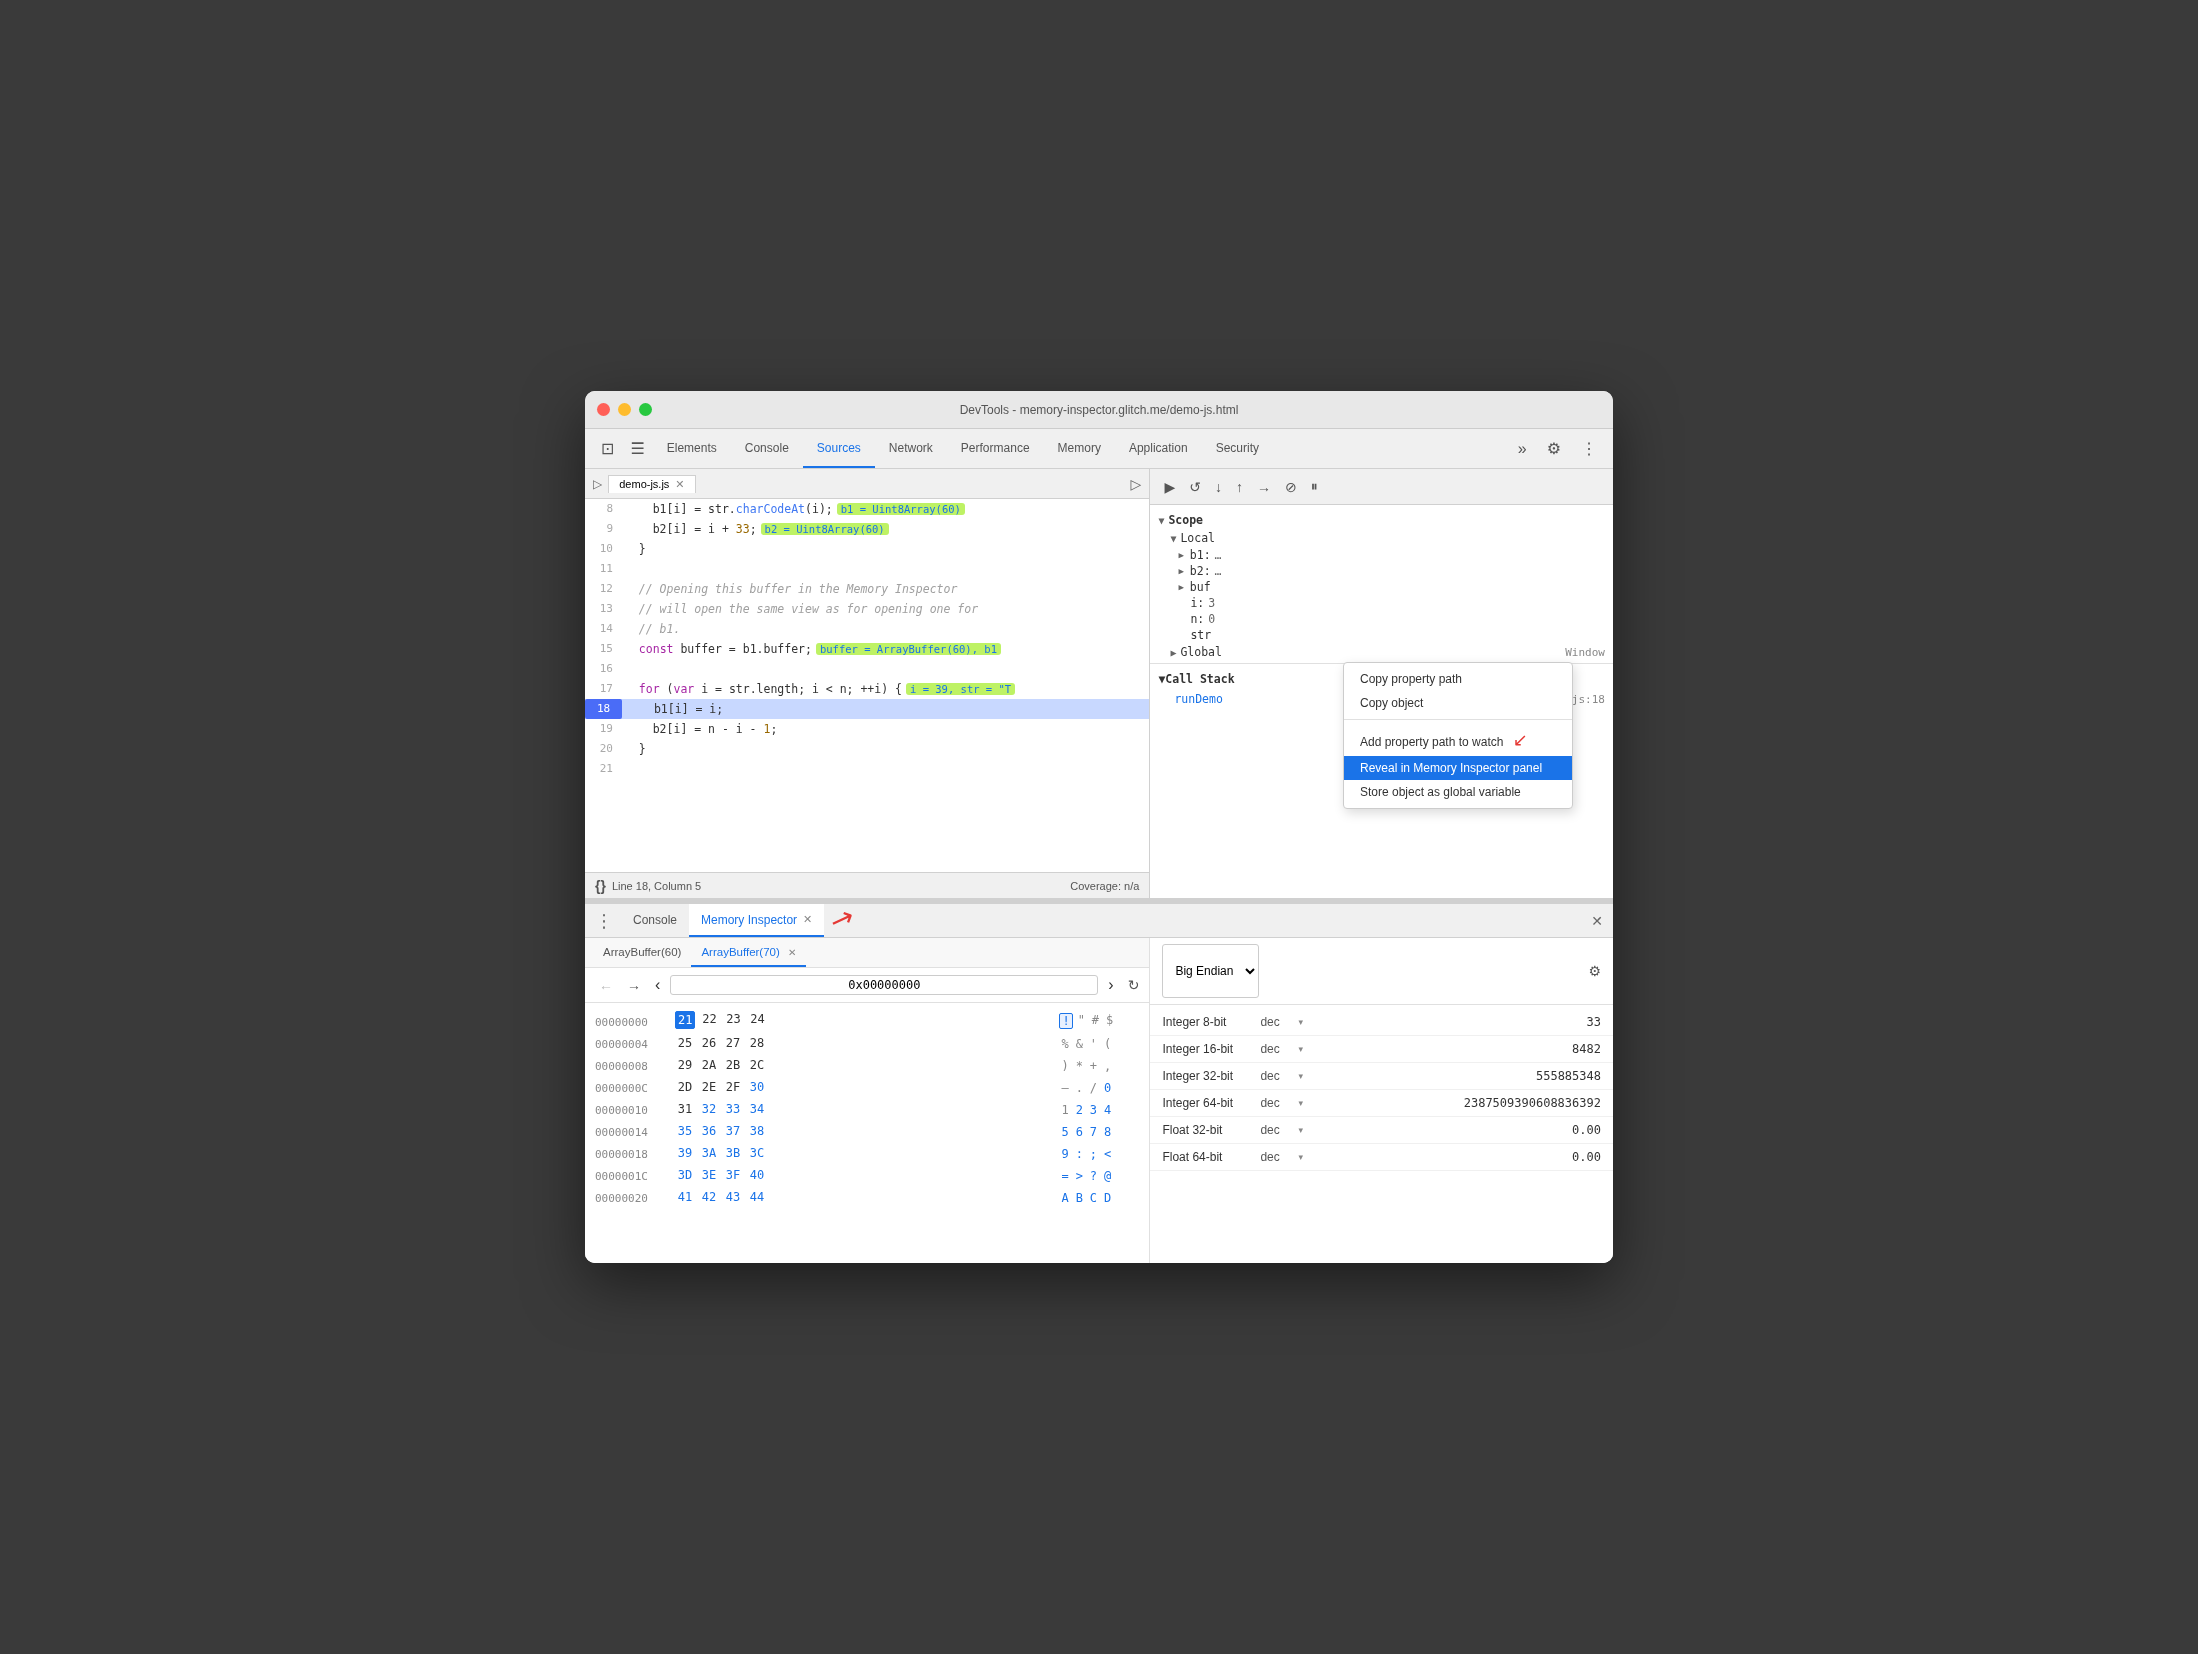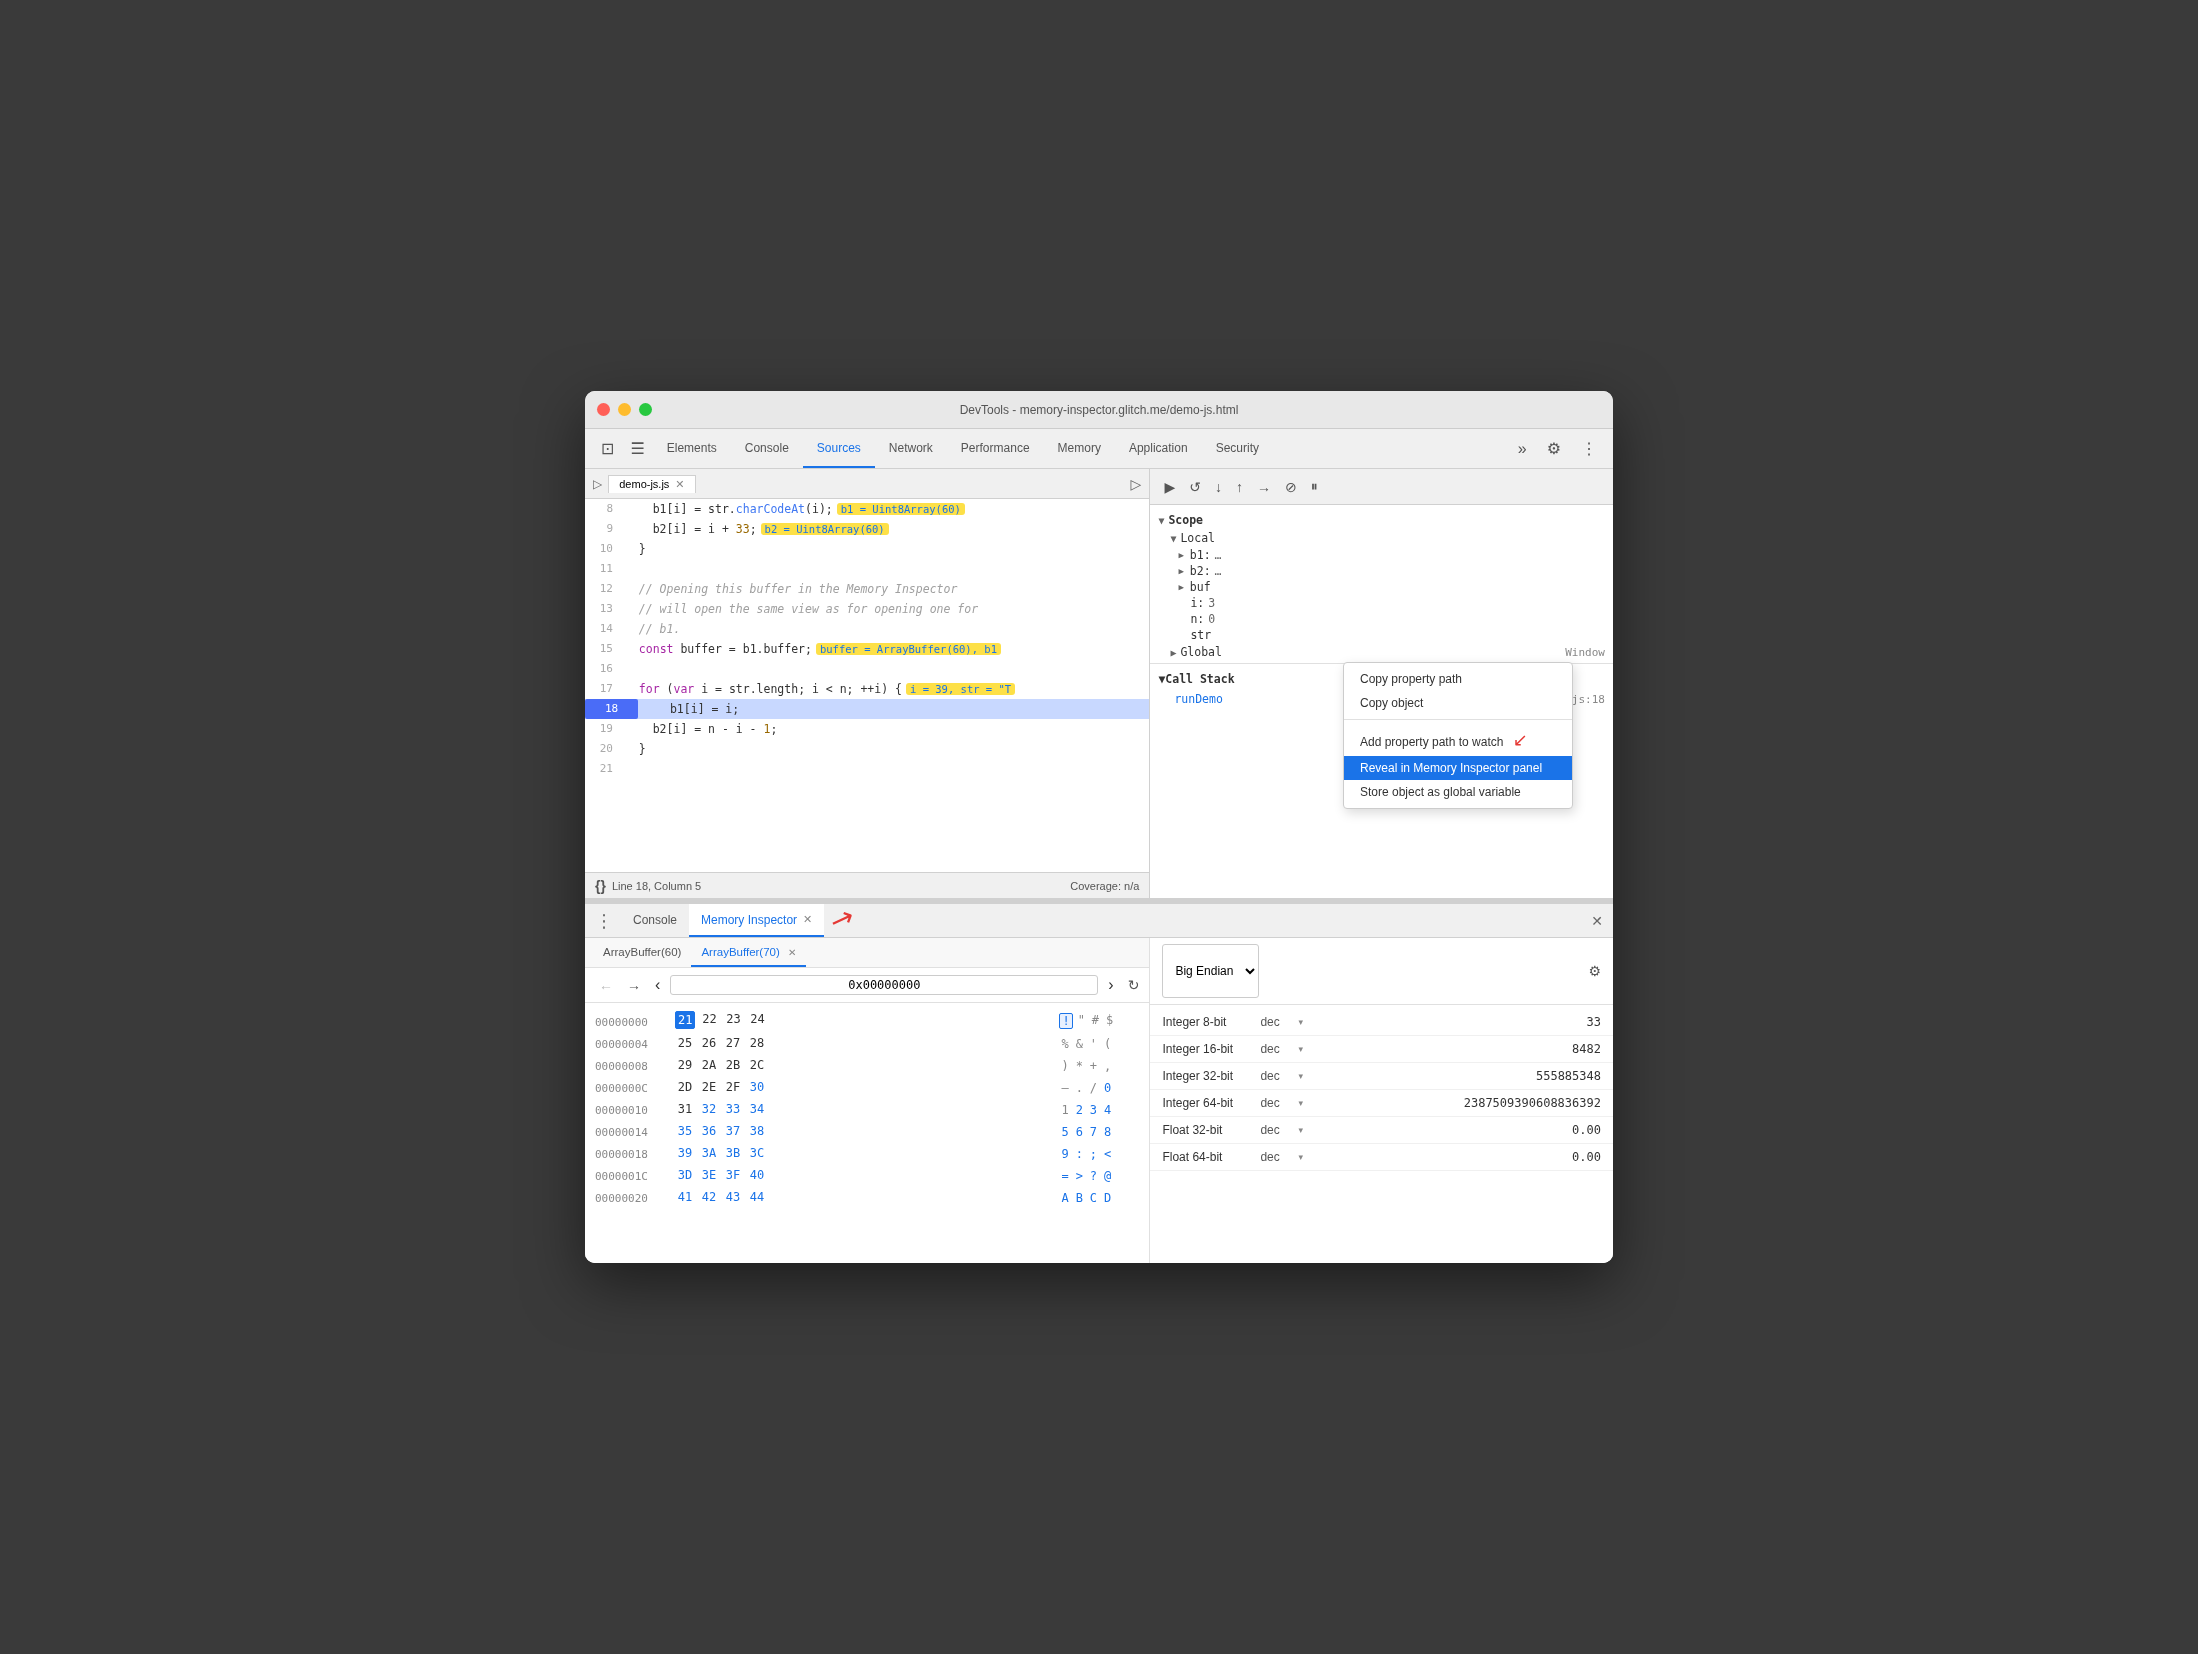--- a/index.html
+++ b/index.html
@@ -160,21 +160,21 @@
     }
     .line-content {
       padding-left: 4px;
       color: #333;
       white-space: pre;
     }
     .kw { color: #a626a4; }
     .fn { color: #4078f2; }
     .comment { color: #a0a0a0; font-style: italic; }
     .inline-val {
-      background: #fde047;
+      background: #bef264;
       color: #1a73e8;
       border-radius: 3px;
       padding: 0 4px;
       margin-left: 4px;
       font-size: 10.5px;
     }
     .num-val { color: #986801; }
     
     .status-bar {
       background: #f0f0f0;
@@ -679,21 +679,21 @@
               <span class="line-num">16</span>
               <span class="line-content"></span>
             </div>
 
             <div class="code-line">
               <span class="line-num">17</span>
               <span class="line-content">  <span class="kw">for</span> (<span class="kw">var</span> i = str.length; i &lt; n; ++i) {<span class="inline-val">i = 39, str = "T</span></span>
             </div>
 
             <div class="code-line active-line">
-              <span class="line-num" style="background:#4a6cf7;color:#fff;padding:0 20px;border-radius:2px;">18</span>
+              <span class="line-num" style="background:#4a6cf7;color:#fff;padding:0 12px;border-radius:2px;">18</span>
               <span class="line-content">    b1[i] = i;</span>
             </div>
 
             <div class="code-line">
               <span class="line-num">19</span>
               <span class="line-content">    b2[i] = n - i - <span class="num-val">1</span>;</span>
             </div>
 
             <div class="code-line">
               <span class="line-num">20</span>

